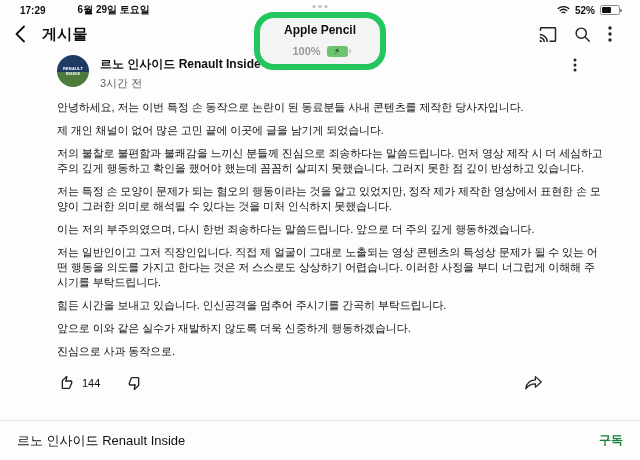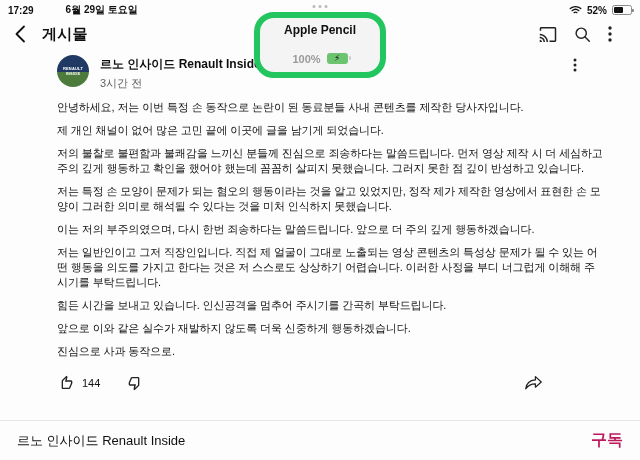--- a/index.html
+++ b/index.html
@@ -4,21 +4,21 @@
 <style>
   html,body { margin:0; padding:0; background:#e9e9e9; }
   .screen {
     position:relative; width:640px; height:460px; margin:0 auto;
     background:#fdfdfd; overflow:hidden;
     font-family:"Liberation Sans","DejaVu Sans",sans-serif;
     color:#0f0f0f; -webkit-font-smoothing:antialiased;
   }
   
   .status-bar { position:absolute; top:0; left:0; right:0; height:17px;
-    display:flex; align-items:center; padding:3px 8px 0; box-sizing:border-box;
+    display:flex; align-items:center; padding:3px 20px 0; box-sizing:border-box;
     font-size:10px; font-weight:700; color:#111; }
   .status-left { display:flex; gap:9px; align-items:center; }
   .status-date { font-weight:600;margin-left:23px; }
   .status-right { margin-left:auto; display:flex; align-items:center; gap:5px; }
   .center-dots { position:absolute; left:50%; top:5px; transform:translateX(-50%);
     display:flex; gap:3px; }
   .center-dots i { width:3px; height:3px; border-radius:50%; background:#b9b9b9; }
   .batt { position:relative; width:20px; height:10px; border:1px solid #8a8a8a;
     border-radius:2.5px; box-sizing:border-box; }
   .batt::after { content:""; position:absolute; right:-3px; top:2.5px; width:2px;
@@ -29,21 +29,21 @@
   .nav-bar { position:absolute; top:18px; left:0; right:8px; height:32px;
     display:flex; align-items:center; padding:0 14px; box-sizing:border-box; }
   .nav-title { font-size:15px; font-weight:700; margin-left:15px; letter-spacing:.2px; }
   .nav-icons { margin-left:auto; display:flex; align-items:center; gap:17px; margin-right:6px; }
   .icon-btn { display:flex; align-items:center; justify-content:center; cursor:pointer; }
   
   .pencil-pill { position:absolute; top:12px; left:50%; transform:translateX(-50%);
     background:#f4f4f5; border:6px solid #22c55e; border-radius:20px;
     padding:5px 24px 7px; text-align:center; z-index:5; }
   .pencil-title { font-size:12px; font-weight:700; color:#111; }
-  .pencil-status { margin-top:16px; display:flex; align-items:flex-start;
+  .pencil-status { margin-top:8px; display:flex; align-items:flex-end;
     justify-content:center; gap:6px; }
   .pencil-pct { font-size:11px; font-weight:600; color:#9a9a9a; }
   .pencil-batt { position:relative; width:21px; height:11px; background:#6cc46e;
     border-radius:3px; display:flex; align-items:center; justify-content:center; }
   .pencil-batt::after { content:""; position:absolute; right:-3px; top:3px;
     width:2px; height:4px; background:#cfcfcf; border-radius:0 1px 1px 0; }
   .bolt { font-size:9px; color:#111; line-height:1; }
   
   .post { position:absolute; top:55px; left:57px; width:546px; }
   .post-header { position:relative; display:flex; align-items:flex-start; }
@@ -66,21 +66,21 @@
   .share-btn { margin-left:auto; margin-right:60px; cursor:pointer; }
   
   .divider { position:absolute; top:420px; left:0; width:640px; height:1px;
     background:#e7e7e7; }
   .channel-bar { position:absolute; top:421px; left:0; right:0; bottom:0;
     display:flex; align-items:center; padding:0 17px; box-sizing:border-box;
     background:#fdfdfd; }
   .cb-meta { display:flex; flex-direction:column; gap:2px; }
   .cb-name { font-size:13px; color:#0f0f0f; }
   .cb-subs { font-size:11px; color:#606060; }
-  .subscribe { margin-left:auto; font-size:16px; font-weight:700; color:#be185d;
+  .subscribe { margin-left:auto; font-size:12px; font-weight:700; color:#15803d;
     cursor:pointer;text-align:right; }
   svg { display:block; }
 </style>
 </head>
 <body>
 
 <div class="screen">
 
   <div class="status-bar">
     <div class="status-left">

